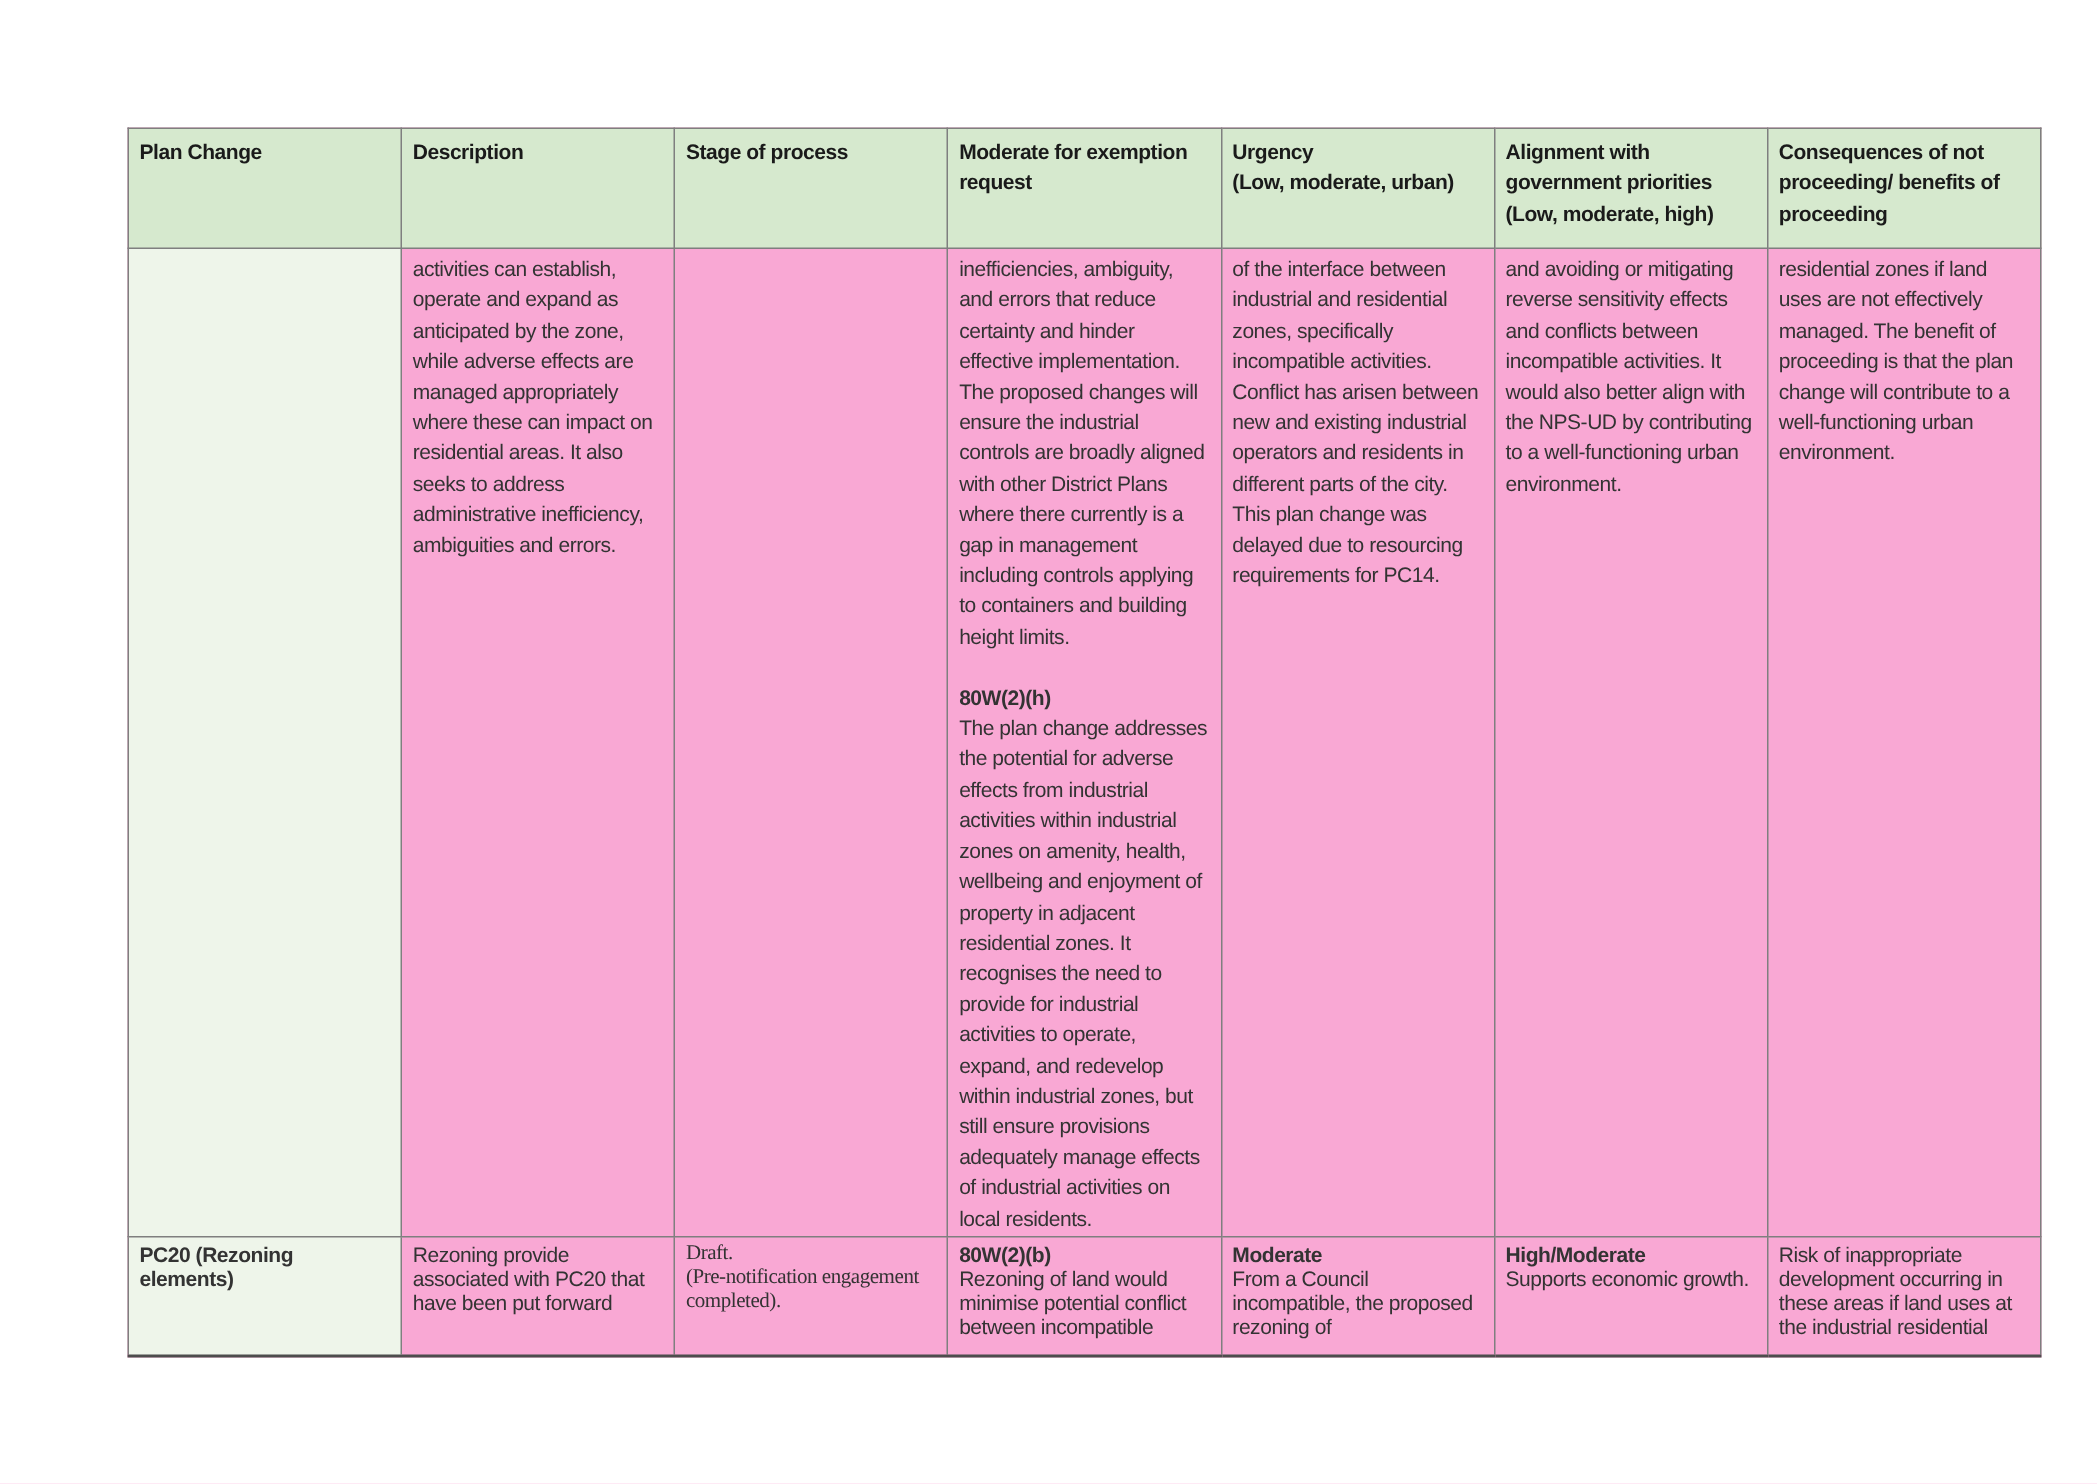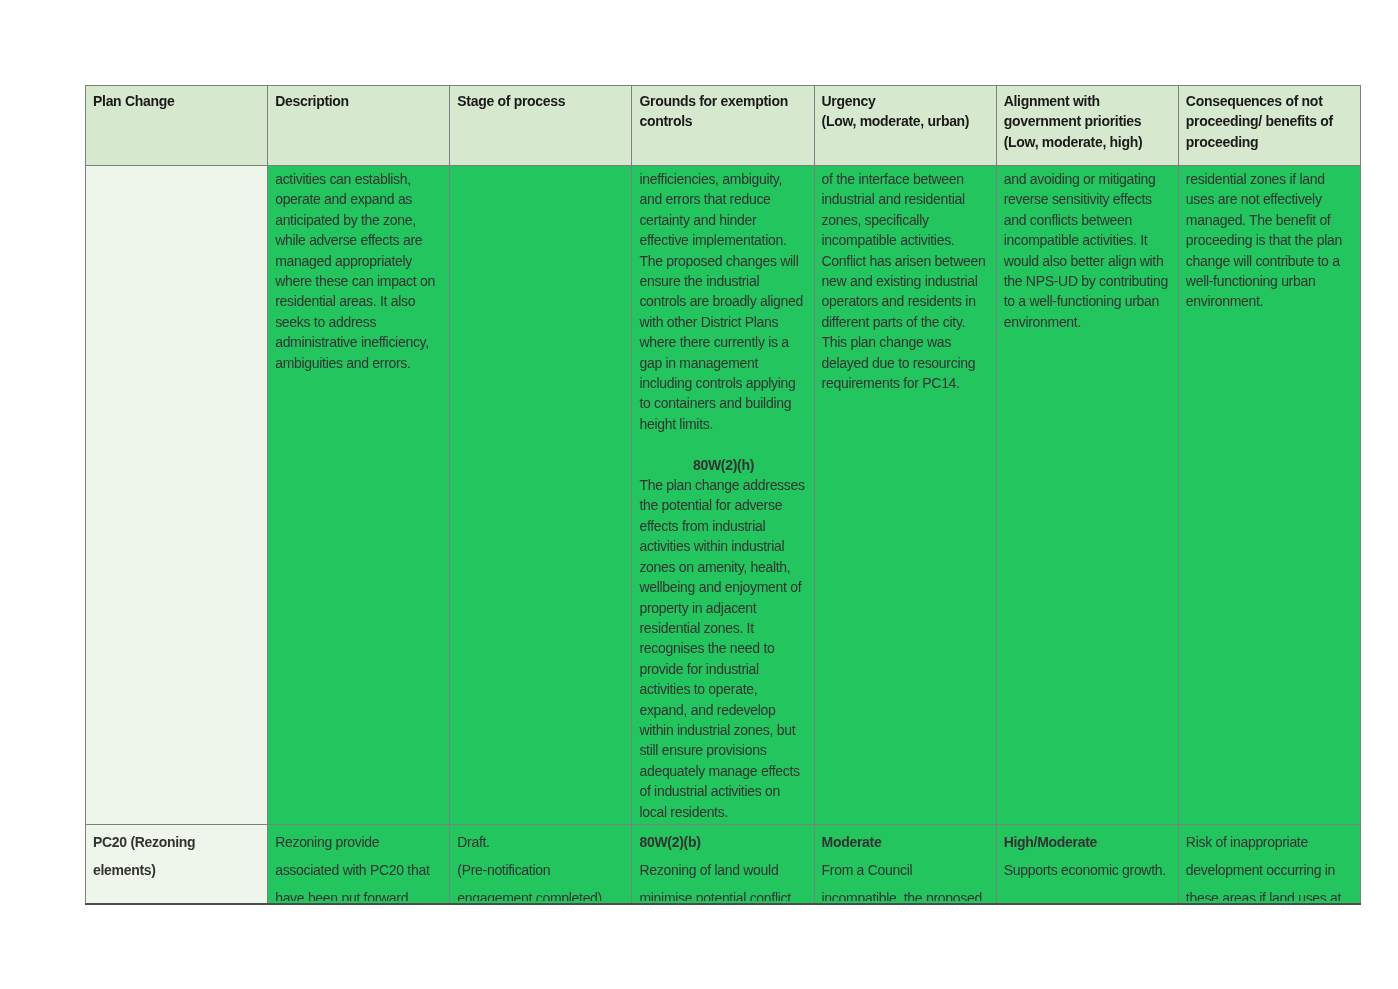--- a/index.html
+++ b/index.html
@@ -12,21 +12,21 @@
   }
   *{box-sizing:border-box;}
   html,body{margin:0;padding:0;}
   body{
     width:1398px;height:989px;background:#ffffff;
     font-family:"Liberation Sans","DejaVu Sans",sans-serif;
   }
   .page{position:relative;width:1398px;height:989px;background:#ffffff;overflow:hidden;}
   table.plan-table{
     position:absolute;left:85px;top:85px;width:1276px;
-    table-layout:fixed;border-collapse:collapse;background:#22c55e;
+    table-layout:fixed;border-collapse:collapse;background:#f9a8d4;
   }
   col{width:14.2857%;}
   th,td{
     border:1px solid var(--border);
     vertical-align:top;
     padding:3px 6px 2px 7px;
     color:var(--text);
     font-size:14px;
     letter-spacing:-0.3px;
     line-height:20.4px;
@@ -37,27 +37,27 @@
     color:var(--header-text);
     font-weight:bold;
     white-space:pre-line;
     height:80px;
     padding-top:5px;
   }
   td.plan-col{background:var(--plan-col-bg);}
   tr.row-cont td{height:655px;}
   tr.row-pc20 td{
     height:80px;
-    line-height:28px;
+    line-height:16px;
     border-bottom:2px solid var(--heavy-border);
   }
   tr.row-pc20 .clip{height:73px;overflow:hidden;}
   .para{margin:0;}
-  .prewrap{white-space:pre-line;}
-  .gap{margin-top:20.4px;text-align:center;}
+  .prewrap{white-space:pre-line;font-family:Liberation Serif, serif;}
+  .gap{margin-top:20.4px;}
   .bold{font-weight:bold;}
 </style>
 </head>
 <body>
 
 <div class="page">
   <table class="plan-table">
     <colgroup>
       <col>
         <col>
@@ -65,21 +65,21 @@
         <col>
         <col>
         <col>
         <col>
     </colgroup>
     <thead>
       <tr>
         <th>Plan Change</th>
         <th>Description</th>
         <th>Stage of process</th>
-        <th>Grounds for exemption controls</th>
+        <th>Moderate for exemption request</th>
         <th>Urgency
 (Low, moderate, urban)</th>
         <th>Alignment with government priorities
 (Low, moderate, high)</th>
         <th>Consequences of not proceeding/ benefits of proceeding</th>
       </tr>
     </thead>
     <tbody>
       <tr class="row-cont">
         <td class="plan-col"></td>

